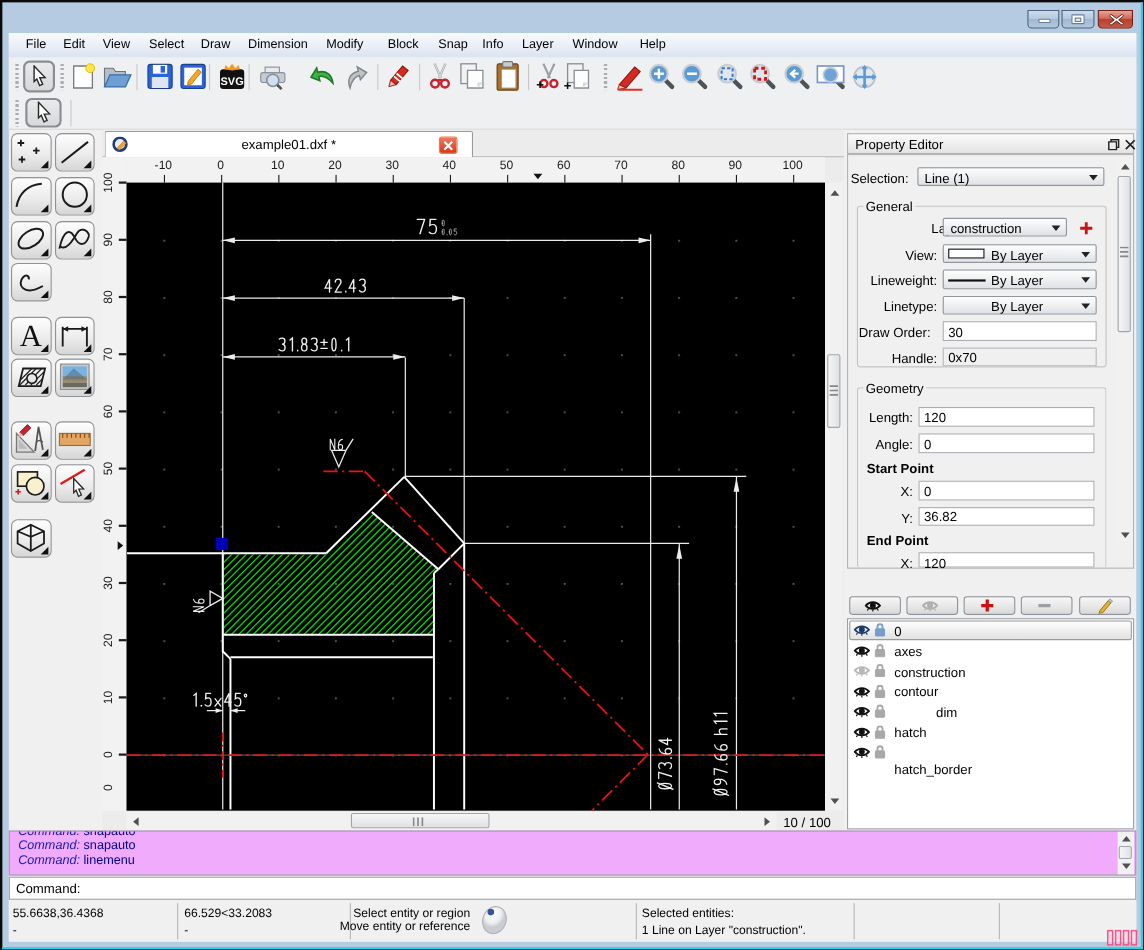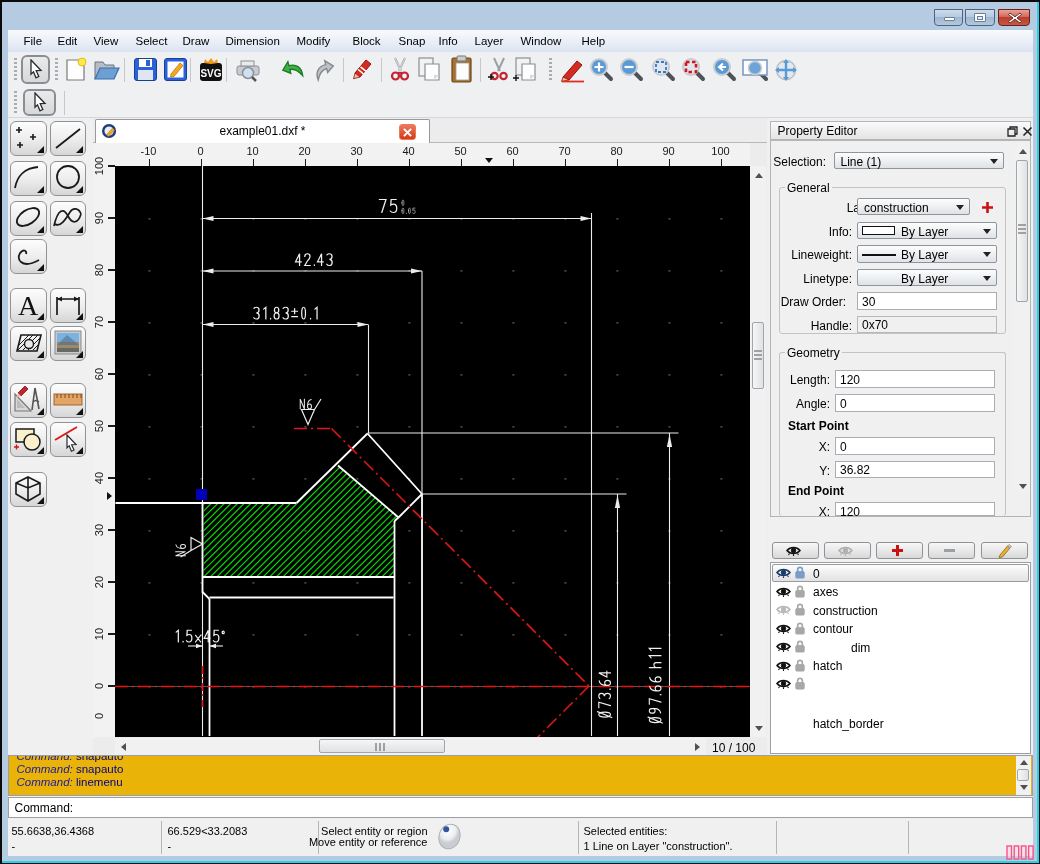--- a/index.html
+++ b/index.html
@@ -62,21 +62,21 @@
 .combo { position:absolute; height:17.5px; border:1px solid #8e959c; border-radius:2px;
   background:linear-gradient(180deg,#fdfdfd 0%,#eef0f2 50%,#dfe2e6 100%); font-size:12px; color:#000; }
 .combo .arr { position:absolute; right:5px; top:6px; width:0; height:0; border-left:4px solid transparent; border-right:4px solid transparent; border-top:5px solid #222; }
 .tfield { position:absolute; height:17.5px; border:1px solid #a8aeb4; background:#fff; font-size:12px; color:#000; padding:1.5px 0 0 4px; }
 .bold12 { font-weight:bold; font-size:12px; color:#000; position:absolute; }
 
 .lbtn { position:absolute; width:47px; height:17.5px; border:1px solid #8e9398; border-radius:3px;
   background:linear-gradient(180deg,#f7f7f7 0%,#e9e9e9 50%,#d8d8d8 100%); }
 .litem { position:absolute; font-size:12px; color:#000; }
 
-#cmdhist { position:absolute; left:7.5px; top:755px; width:1025px; height:41px; background:#eab308; border:1px solid #9aa0a6; overflow:hidden; }
+#cmdhist { position:absolute; left:7.5px; top:755px; width:1025px; height:41px; background:#f0abfc; border:1px solid #9aa0a6; overflow:hidden; }
 #cmdline { position:absolute; left:7.5px; top:797px; width:1025px; height:21px; background:#fff; border:1px solid #9aa0a6; }
 #statusbar { position:absolute; left:7.5px; top:819px; width:1025px; height:37px; background:#f0f0f0; }
 .scell-sep { position:absolute; top:2px; width:1px; height:33px; background:#b6b6b6; }
 .stext { position:absolute; font-size:11px; color:#000; }
 .cmdi { font-style:italic; color:#1a1aa6; }
 .cmdw { color:#00008b; }
 </style>
 </head>
 <body>
 <div id="win">
@@ -610,21 +610,21 @@
 <div class="gbox" style="left:779px;top:187px;width:227px;height:147px"></div>
 <span class="glabel" style="left:785px;top:180.5px">General</span>
 <span class="flabel" style="left:780px;top:201px;width:100px">Layer:</span>
 <div class="combo" style="left:857px;top:197.5px;width:113px">
       <span class="abs" style="left:6px;top:2px">construction</span>
       <span class="arr"></span>
     </div>
 <svg class="abs" style="left:981px;top:201px" width="13" height="13">
       <path d="M6.5 1 v11 M1 6.5 h11" stroke="#cc1111" stroke-width="2.6"></path>
     </svg>
-<span class="flabel" style="left:752px;top:224.5px;width:100px">Info:</span>
+<span class="flabel" style="left:752px;top:224.5px;width:100px">View:</span>
 <div class="combo" style="left:857px;top:221.5px;width:140px">
       <span class="abs" style="left:4px;top:3.5px;width:33px;height:9px;background:#fff;border:1.5px solid #111"></span>
       <span class="abs" style="left:43px;top:2px">By Layer</span>
       <span class="arr"></span>
     </div>
 <span class="flabel" style="left:752px;top:248px;width:100px">Lineweight:</span>
 <div class="combo" style="left:857px;top:245px;width:140px">
       <span class="abs" style="left:4px;top:8px;width:34px;height:1.5px;background:#111"></span>
       <span class="abs" style="left:43px;top:2px">By Layer</span>
       <span class="arr"></span>
@@ -738,21 +738,21 @@
 <svg class="abs" style="left:794px;top:658.5px" width="12" height="13" viewBox="0 0 12 14">
       <use href="#lock" fill="#a8a8a8" stroke="#a8a8a8"></use>
     </svg>
 <span class="litem" style="left:813px;top:659px">hatch</span>
 <svg class="abs" style="left:776px;top:678px" width="15" height="12" viewBox="0 0 14 12">
       <use href="#eye" stroke="#111" fill="#111"></use>
     </svg>
 <svg class="abs" style="left:794px;top:677px" width="12" height="13" viewBox="0 0 12 14">
       <use href="#lock" fill="#a8a8a8" stroke="#a8a8a8"></use>
     </svg>
-<span class="litem" style="left:813px;top:717px">hatch_border</span>
+<span class="litem" style="left:813px;top:693px">hatch_border</span>
 
 <div id="cmdhist">
 <div class="abs" style="left:8px;top:-6px;font-size:11.5px"><span class="cmdi">Command:</span> <span class="cmdw">snapauto</span></div>
 <div class="abs" style="left:8px;top:7px;font-size:11.5px"><span class="cmdi">Command:</span> <span class="cmdw">snapauto</span></div>
 <div class="abs" style="left:8px;top:20px;font-size:11.5px"><span class="cmdi">Command:</span> <span class="cmdw">linemenu</span></div>
 <div class="abs" style="right:1px;top:0;width:15px;height:39px;background:#f1f1f1">
 <div class="sarrow" style="left:4px;top:4px;border-left:4px solid transparent;border-right:4px solid transparent;border-bottom:5px solid #505050"></div>
 <div class="sarrow" style="left:4px;top:29px;border-left:4px solid transparent;border-right:4px solid transparent;border-top:5px solid #505050"></div>
 <div class="sthumb" style="left:1px;top:13px;width:12px;height:12px"></div>
 </div>

